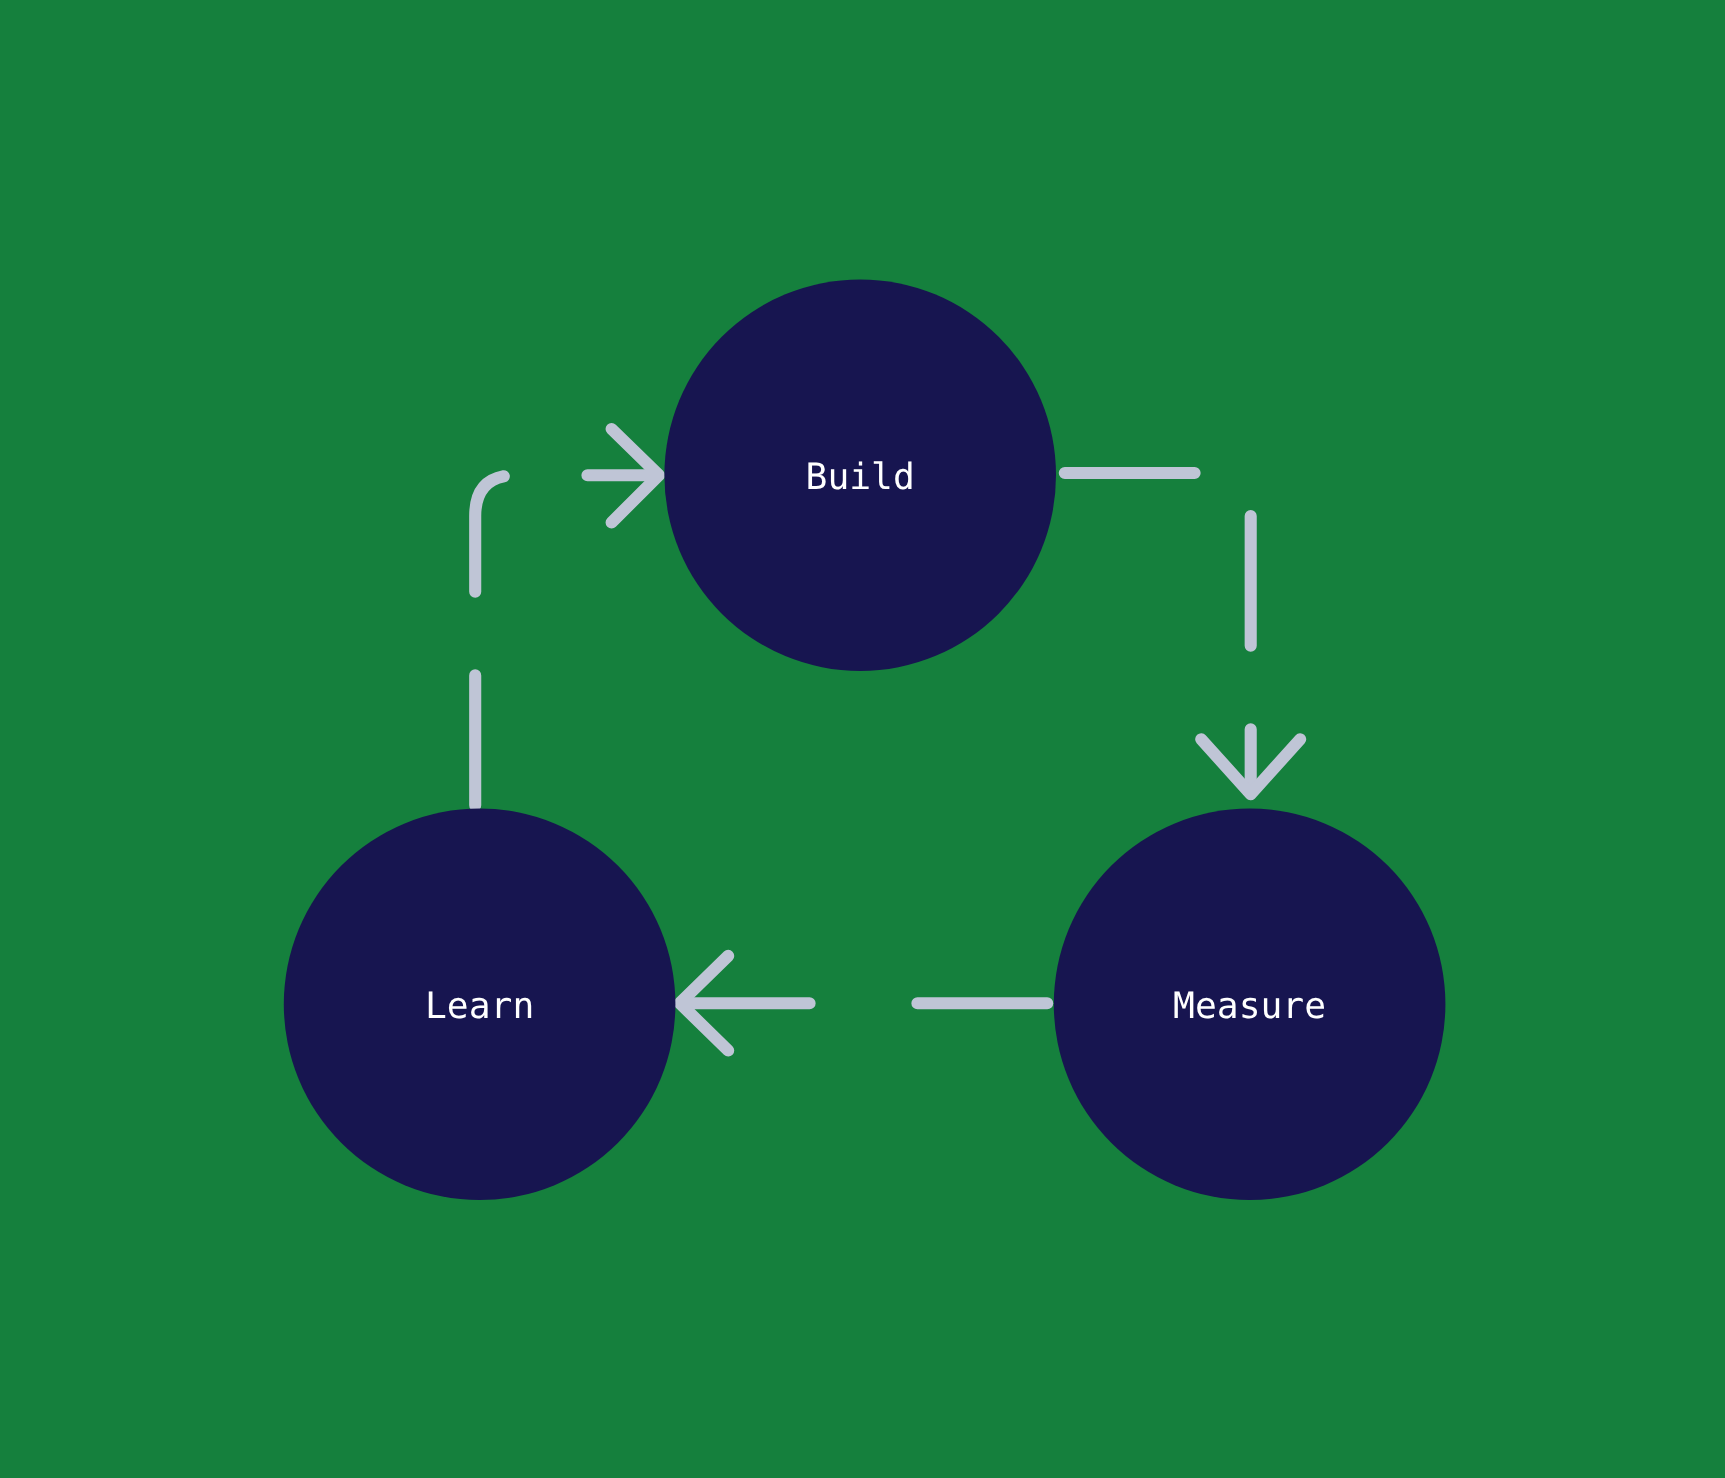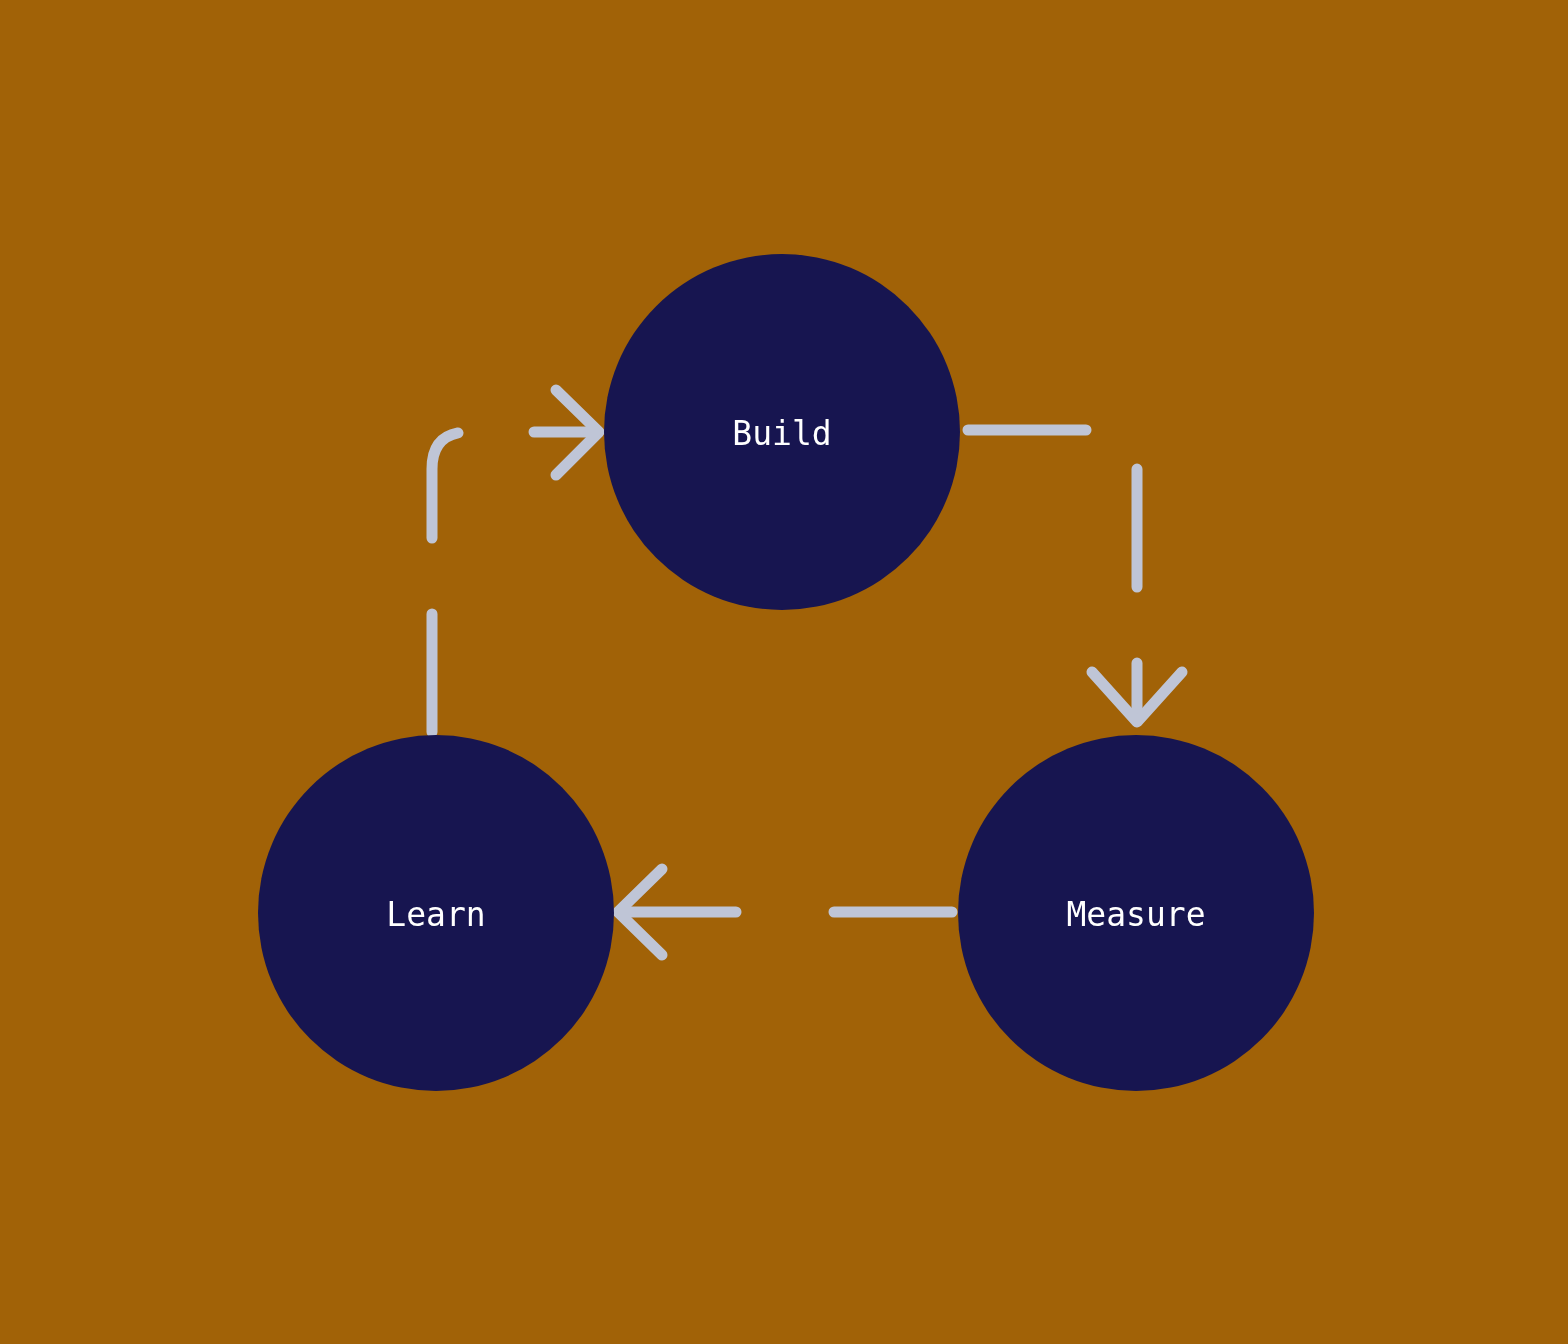--- a/index.html
+++ b/index.html
@@ -10,21 +10,21 @@
   body {
     width: 1568px;
     height: 1344px;
     overflow: hidden;
     font-family: "DejaVu Sans Mono", "Liberation Mono", monospace;
   }
   #diagram-root {
     position: relative;
     width: 1568px;
     height: 1344px;
-    background: #a16207;
+    background: #15803d;
   }
   #diagram-svg {
     position: absolute;
     top: 0;
     left: 0;
     width: 1568px;
     height: 1344px;
     display: block;
   }
   .node-circle {

